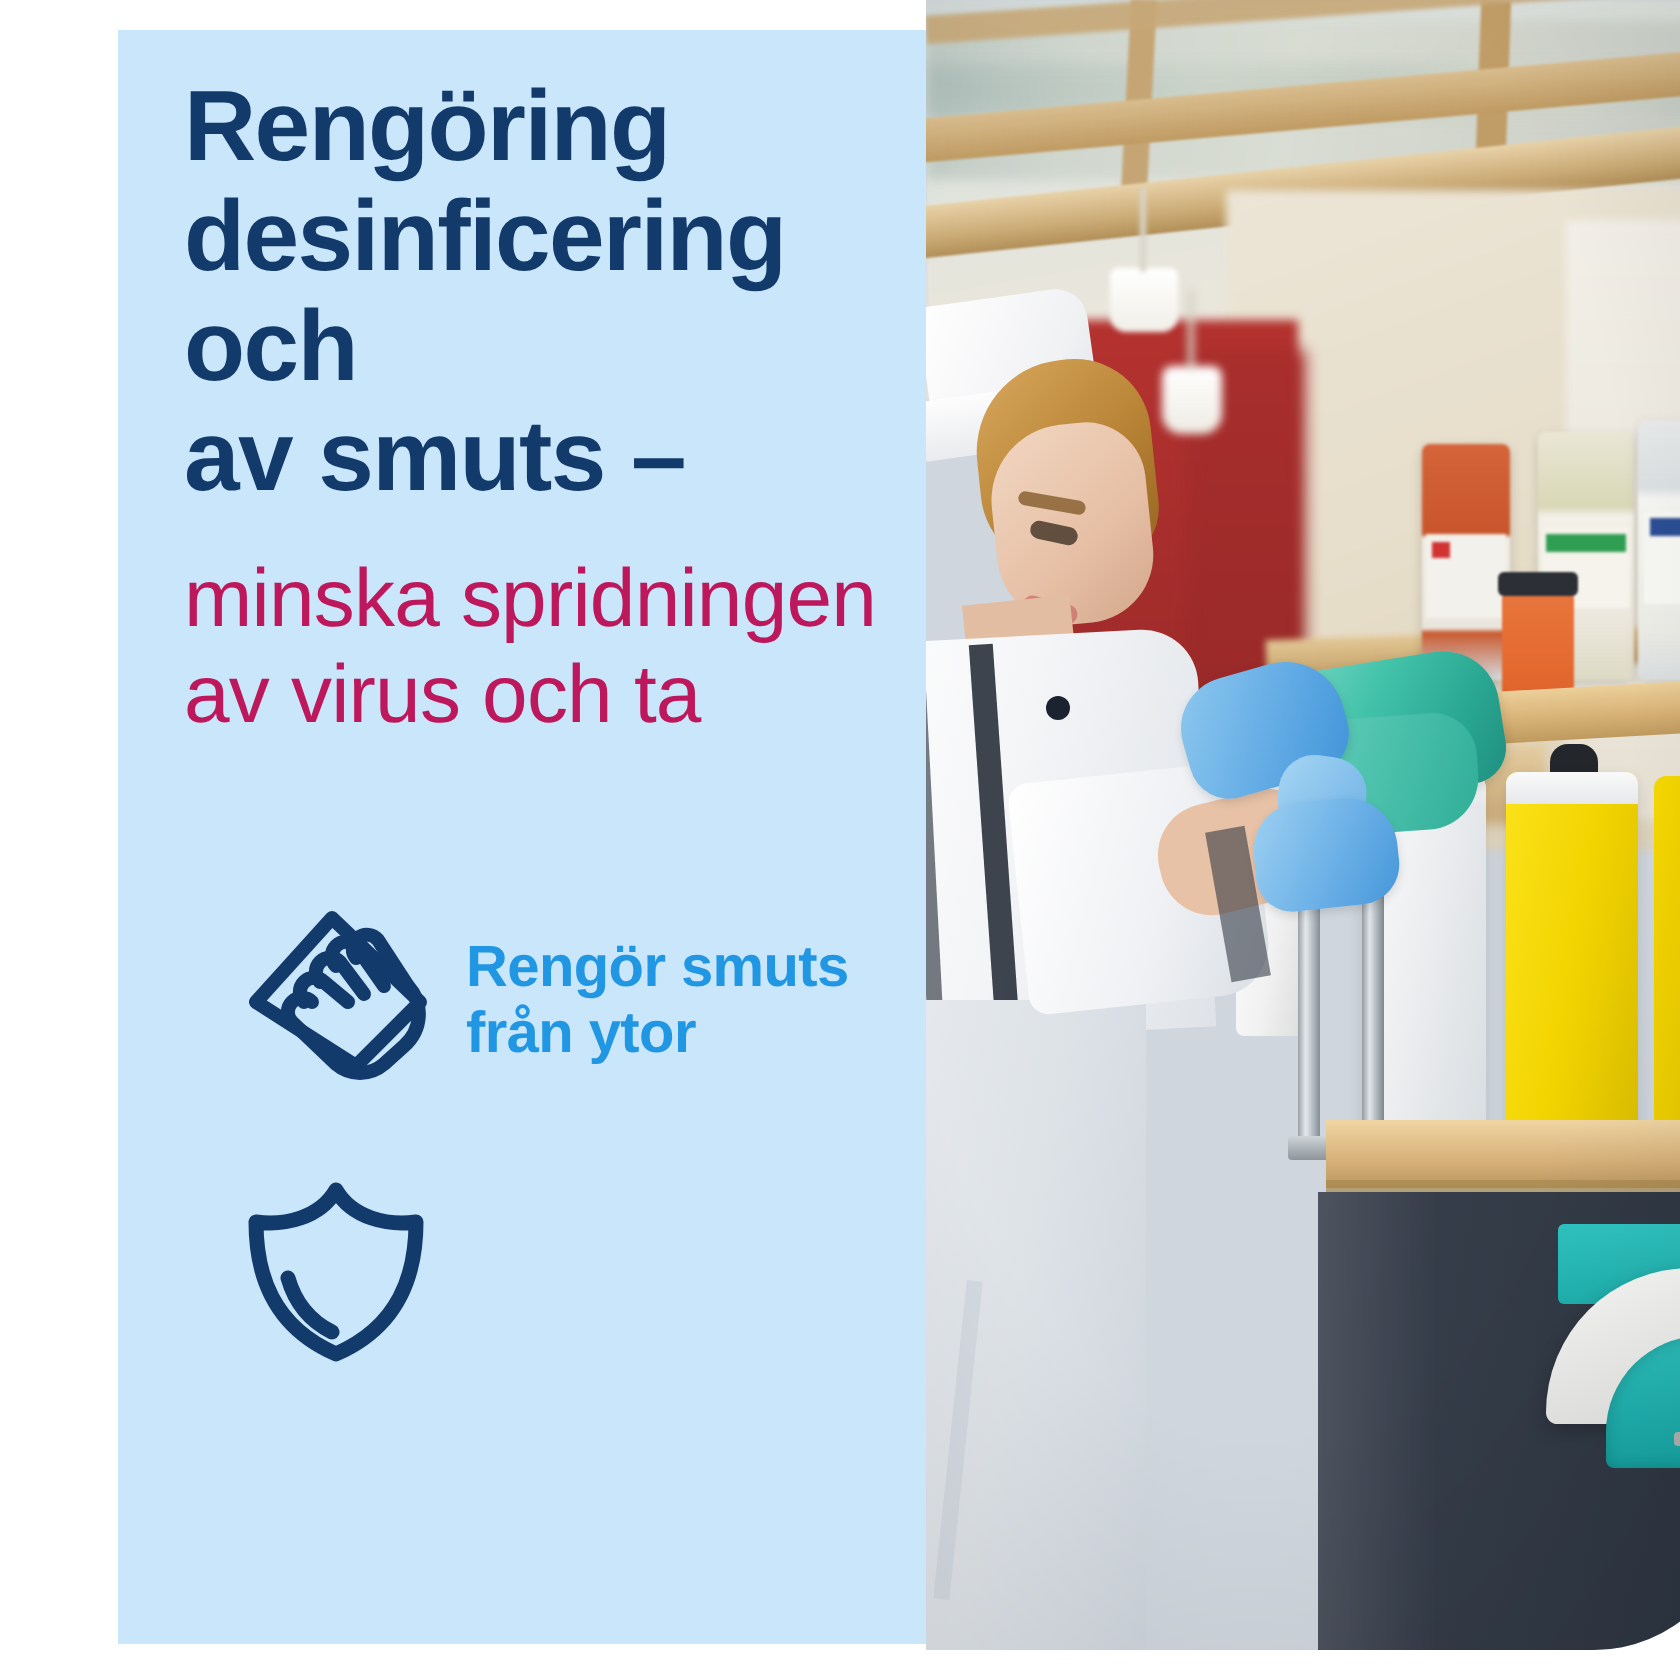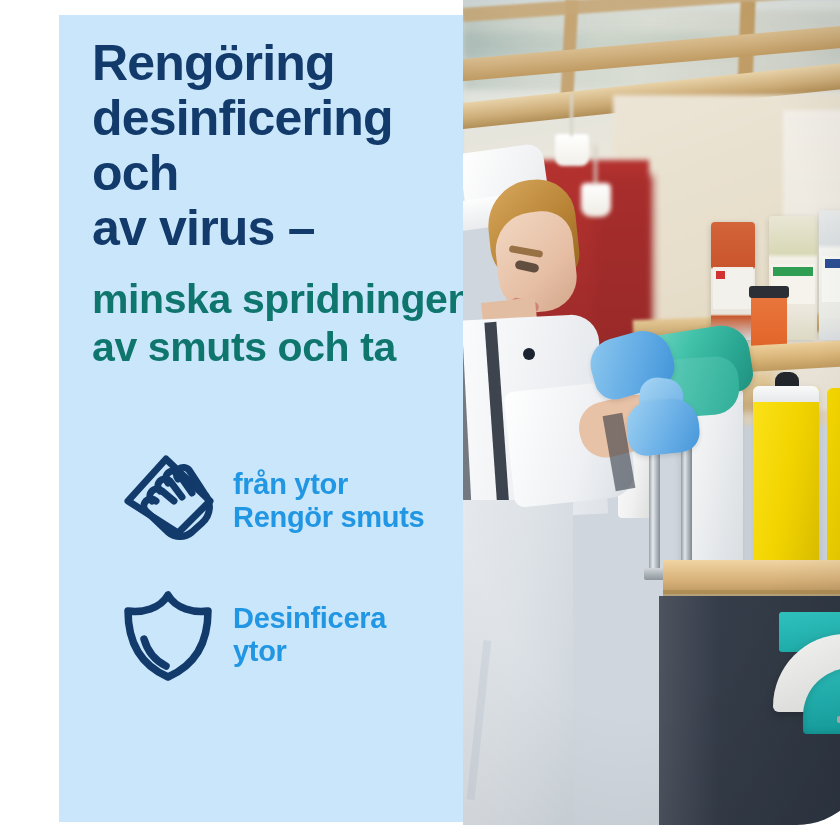--- a/index.html
+++ b/index.html
@@ -31,22 +31,22 @@
     font-size:50px;
     line-height:55px;
     letter-spacing:-0.8px;
   }
   .headline .hl-line{display:block;white-space:nowrap;}
 
   .subhead{
     position:absolute;
     left:33px;top:260px;
     width:380px;
-    color:#0f766e;
-    font-weight:700;
+    color:#be185d;
+    font-weight:400;
     font-size:41px;
     line-height:48px;
     letter-spacing:-0.4px;
   }
   .subhead .sh-line{display:block;white-space:nowrap;}
 
   
   .bullets{
     position:absolute;
     left:50px;top:425px;
@@ -281,58 +281,54 @@
 <body>
 
 <div class="poster">
 
   <div class="left-panel">
 
     <div class="headline">
       <span class="hl-line">Rengöring</span>
       <span class="hl-line">desinficering</span>
       <span class="hl-line">och</span>
-      <span class="hl-line">av virus –</span>
+      <span class="hl-line">av smuts –</span>
     </div>
 
     <div class="subhead">
       <span class="sh-line">minska spridningen</span>
-      <span class="sh-line">av smuts och ta</span>
+      <span class="sh-line">av virus och ta</span>
     </div>
 
     <div class="bullets">
 
 
       <div class="bullet-row">
         <div class="bullet-icon">
           <svg width="104" height="104" viewBox="0 0 104 104" fill="none" stroke="#123a6b" stroke-width="7" stroke-linecap="round" stroke-linejoin="round">
             <path d="M50 10 L94 52 L62 84 L12 52 Z"></path>
             <path d="M36 52 a7 7 0 0 1 10 -10 L58 52"></path>
             <path d="M44 42 a7 7 0 0 1 10 -10 L66 48"></path>
             <path d="M52 34 a7 7 0 0 1 10 -10 L76 44"></path>
             <path d="M62 30 a7 7 0 0 1 11 -9 L88 44 c8 9 7 22 -2 30 l-10 9 c-7 6 -17 6 -24 0 L30 62
                      a7 7 0 0 1 10 -10"></path>
           </svg>
         </div>
         <div class="bullet-label">
+          <span>Rengör smuts</span>
           <span>från ytor</span>
-          <span>Rengör smuts</span>
         </div>
       </div>
 
       <div class="bullet-row">
         <div class="bullet-icon">
           <svg width="104" height="104" viewBox="0 0 104 104" fill="none" stroke="#123a6b" stroke-width="7.5" stroke-linecap="round" stroke-linejoin="round">
             <path d="M52 12 C44 26 26 30 12 28 C12 54 20 80 52 94 C84 80 92 54 92 28 C78 30 60 26 52 12 Z"></path>
             <path d="M28 56 C32 70 40 78 50 83"></path>
           </svg>
-        </div>
-        <div class="bullet-label">
-          <span>Desinficera</span>
-          <span>ytor</span>
         </div>
       </div>
 
     </div>
   </div>
 
   <div class="photo">
 
     <div class="ph-layer bg-top"></div>
     <div class="ph-layer bg-skyband"></div>

